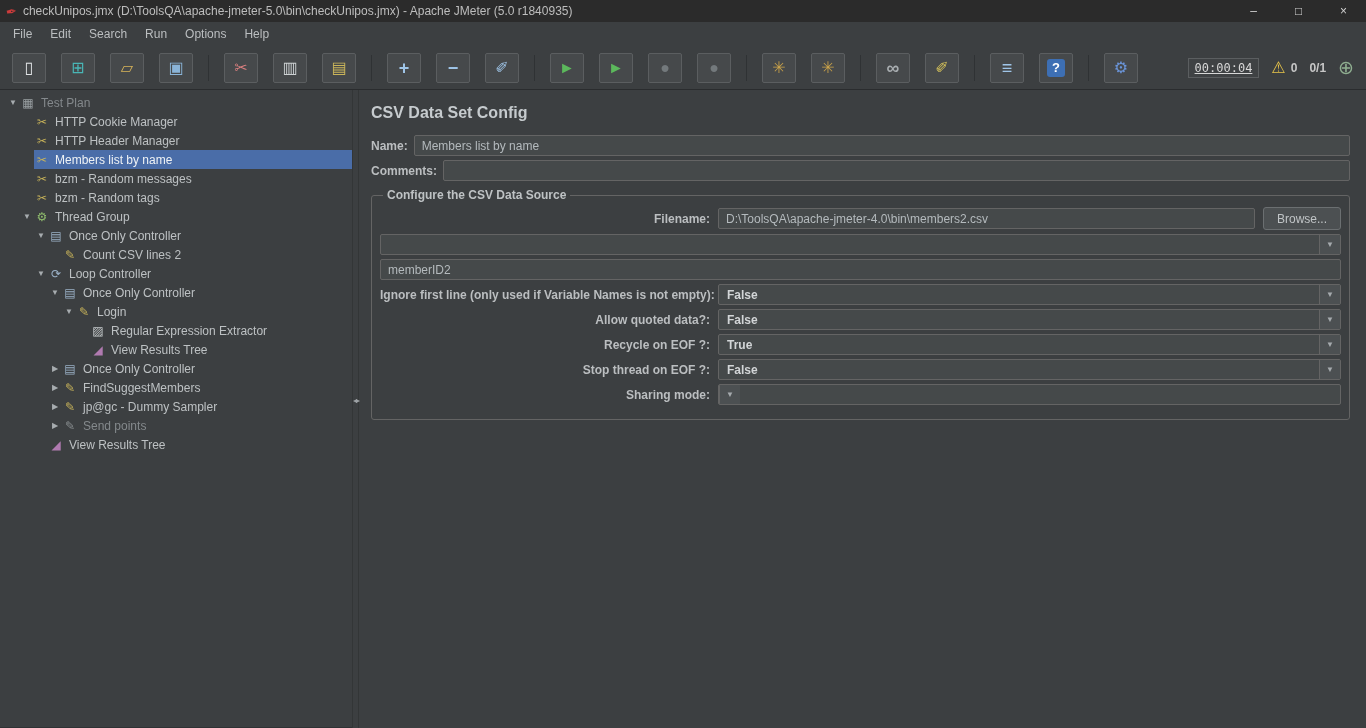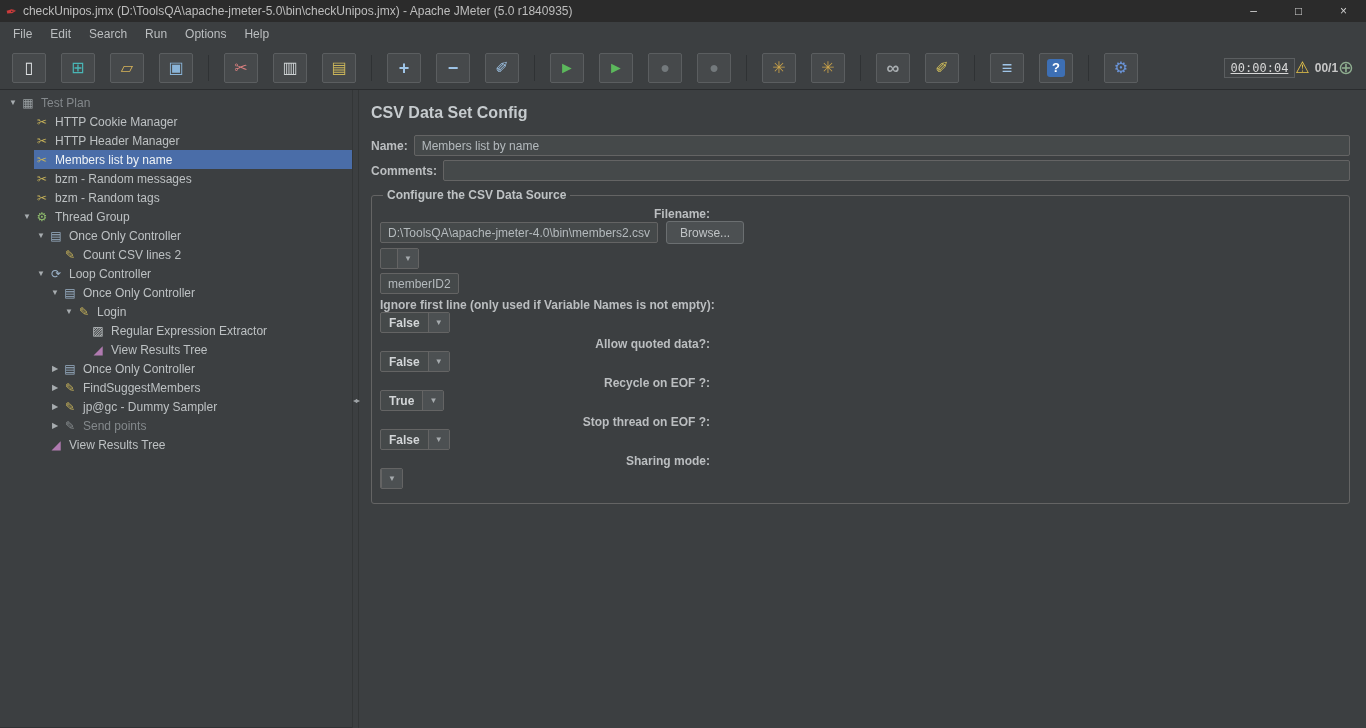--- a/index.html
+++ b/index.html
@@ -27,21 +27,21 @@
     padding:0 12px; background:#3c3f41; border-bottom:1px solid #2a2c2e;
   }
   .tb-btn {
     width:34px; height:30px; flex:0 0 auto;
     background:#46494b; border:1px solid #5b5e60; border-radius:2px;
     display:flex; align-items:center; justify-content:center; font-size:16px; line-height:1;
   }
   .tb-btn .bold { font-weight:bold; font-size:18px; }
   .tb-sep { width:1px; height:26px; background:#2f3234; flex:0 0 auto; }
   .icon-badge { display:inline-flex; width:18px; height:18px; border-radius:3px; align-items:center; justify-content:center; font-weight:bold; font-size:13px; }
-  .tb-right { margin-left:auto; display:flex; align-items:center; gap:0; }
+  .tb-right { margin-left:auto; display:flex; align-items:center; gap:12px; }
   .timer {
     border:1px solid #5b5e60; background:#3f4244; padding:2px 6px;
     font-family:"DejaVu Sans Mono", monospace; font-size:12px; color:#d7d7d7; text-decoration:underline;
   }
   .warn-wrap { display:flex; align-items:center; gap:5px; }
   .warn-icon { color:#e6c34a; font-size:16px; }
   .warn-count, .threads { color:#c7c7c7; font-weight:bold; }
   .globe { color:#8fae90; font-size:19px; }
   
   .content { display:flex; height:638px; }
@@ -73,21 +73,21 @@
     background:#45494a; border:1px solid #646464; border-radius:2px;
     height:21px; display:flex; align-items:center; padding:0 7px; flex:1;
     color:#b4babd; overflow:hidden;
   }
   .tfield span { white-space:pre; }
   fieldset.groupbox {
     border:1px solid #646464; border-radius:3px; margin-top:7px;
     padding:5px 8px 10px 8px;
   }
   legend { font-weight:bold; color:#bec2c4; padding:0 4px; margin-left:3px; }
-  .frow { display:flex; align-items:flex-start; margin-bottom:4px;flex-direction:column; }
+  .frow { display:flex; align-items:center; margin-bottom:4px; }
   .flabel { width:330px; flex:0 0 auto; text-align:right; font-weight:bold; margin-right:8px; white-space:nowrap; }
   .fvalue { flex:1; display:flex; align-items:center; min-width:0; }
   .combo {
     flex:1; height:21px; background:#45494a; border:1px solid #646464; border-radius:2px;
     display:flex; align-items:center; overflow:hidden;
   }
   .combo .cval { flex:1; padding:0 8px; font-weight:bold; color:#d2d5d7; white-space:pre; }
   .combo .cval.plain { font-weight:normal; color:#b4babd; }
   .combo .arrow {
     width:21px; height:100%; flex:0 0 auto; display:flex; align-items:center; justify-content:center;

